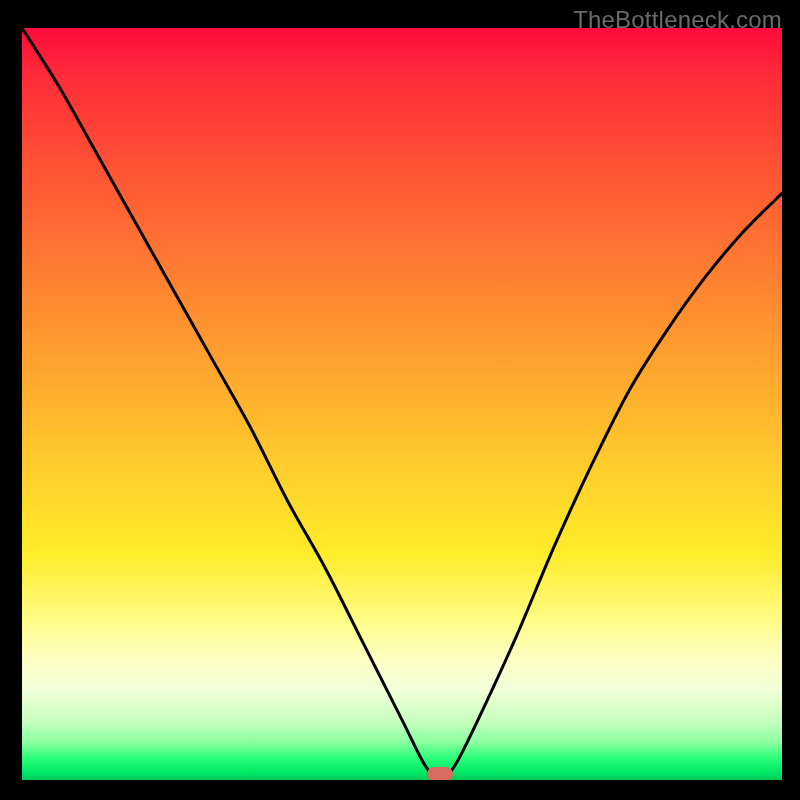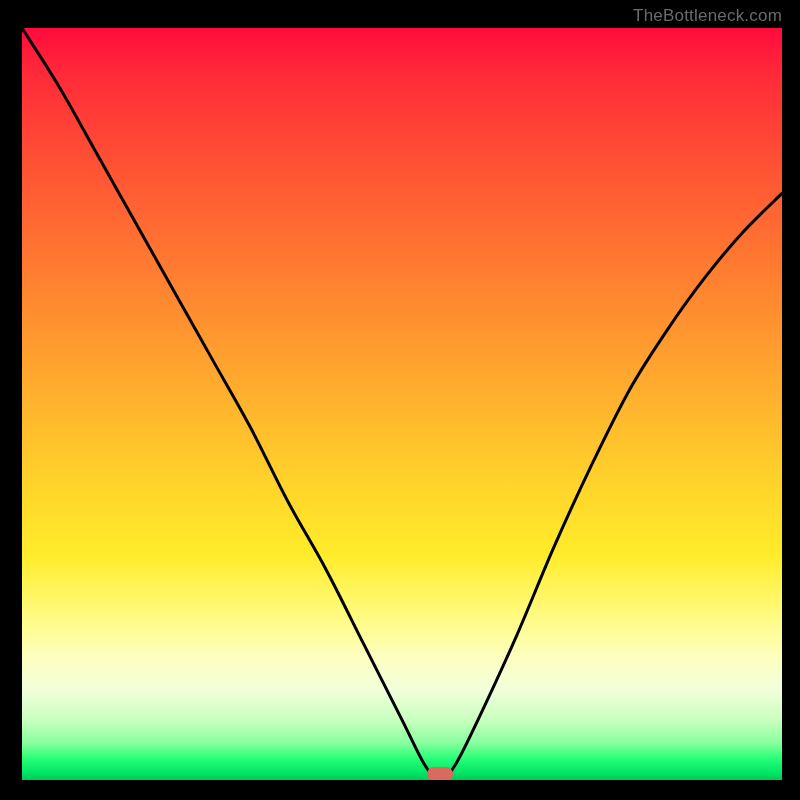--- a/index.html
+++ b/index.html
@@ -15,21 +15,21 @@
     position: relative;
     width: 800px;
     height: 800px;
     background: #000;
   }
   .watermark {
     position: absolute;
     top: 6px;
     right: 18px;
     color: #6a6a6a;
-    font-size: 17px;
+    font-size: 24px;
     font-weight: 500;
     letter-spacing: 0.2px;
     z-index: 10;
   }
   .plot-area {
     position: absolute;
     left: 22px;
     top: 28px;
     width: 760px;
     height: 752px;

